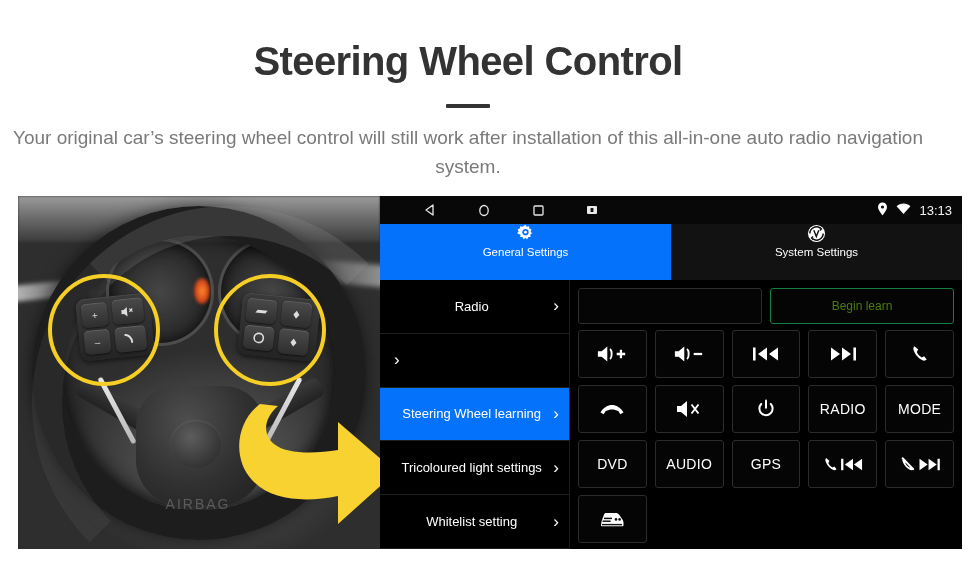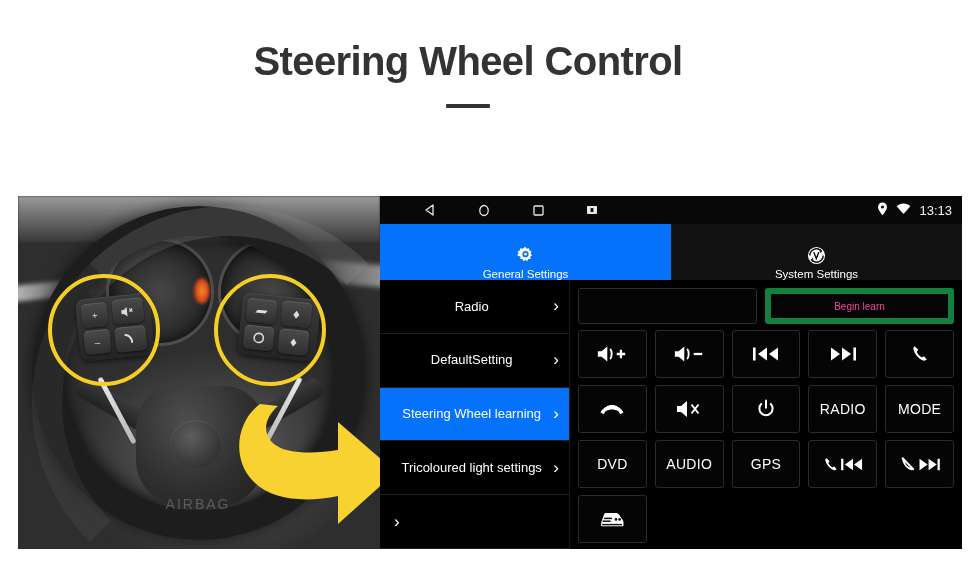--- a/index.html
+++ b/index.html
@@ -195,21 +195,21 @@
   .nav-ic { width: 16px; height: 16px; display:flex; align-items:center; justify-content:center; }
   .status-right {
     margin-left: auto;
     display: flex; align-items: center; gap: 8px;
     color: #f2f2f2; font-size: 13px;
   }
   .tabs { display: flex; height: 56px; }
   .tab {
     flex: 1;
     display: flex; flex-direction: column;
-    align-items: center; justify-content: flex-end;
+    align-items: center; justify-content: flex-start;
     gap: 3px;
     color: #fff;
     background: #121212;
     font-size: 11.5px;
   }
   .tab.active { background: #0572FB; }
   .tab-ic { height: 19px; display:flex; align-items:center; }
 
   .body { display:flex; flex: 1 1 auto; min-height: 0; border-radius: 12px; }
 
@@ -242,25 +242,25 @@
   }
   .toprow { display:flex; gap: 8px; height: 36px; }
   .txtfield {
     flex: 1;
     border: 1px solid #2d2d2d;
     border-radius: 3px;
     background: #050505;
   }
   .learnbtn {
     flex: 1;
-    border: 6px solid #15803d;
+    border: 1px solid #15803d;
     border-radius: 3px;
     background: #050505;
-    color: #ec4899;
-    font-size: 10px;
+    color: #4d7c0f;
+    font-size: 12px;
     display:flex; align-items:center; justify-content:center;
   }
   .grid {
     display: grid;
     grid-template-columns: repeat(5, 1fr);
     gap: 7px 8px;
     flex: 1 1 auto;
   }
   .kbtn {
     border: 1px solid #2b2b2b;
@@ -274,20 +274,21 @@
   .kbtn svg { display:block; }
   .kbtn .lbl { letter-spacing: .3px; }
 </style>
 </head>
 <body>
 
 <div class="page">
 
   <h1 class="hero-title">Steering Wheel Control</h1>
   <div class="title-divider"></div>
+  <p class="hero-sub">Your original car’s steering wheel control will still work after installation of this all-in-one auto radio navigation system.</p>
 
   <div class="media-panel">
 
     <div class="photo">
       <div class="photo-bg"></div>
       <div class="dash-top"></div>
       <div class="dash-strip"></div>
       <div class="dash-strip2"></div>
       <div class="gauge left"></div>
       <div class="gauge right"></div>
@@ -419,32 +420,32 @@
       </div>
 
       <div class="body">
 
         <div class="sidebar">
           <div class="side-item">
             <span class="side-label">Radio</span>
             <span class="chev">›</span>
           </div>
           <div class="side-item">
-            <span class="side-label">DefaultSetting</span>
             <span class="chev">›</span>
           </div>
           <div class="side-item active">
             <span class="side-label">Steering Wheel learning</span>
             <span class="chev">›</span>
           </div>
           <div class="side-item">
             <span class="side-label">Tricoloured light settings</span>
             <span class="chev">›</span>
           </div>
           <div class="side-item">
+            <span class="side-label">Whitelist setting</span>
             <span class="chev">›</span>
           </div>
         </div>
 
         <div class="content">
           <div class="toprow">
             <input class="txtfield" type="text" placeholder="" style="">
             <div class="learnbtn">Begin learn</div>
           </div>
 

